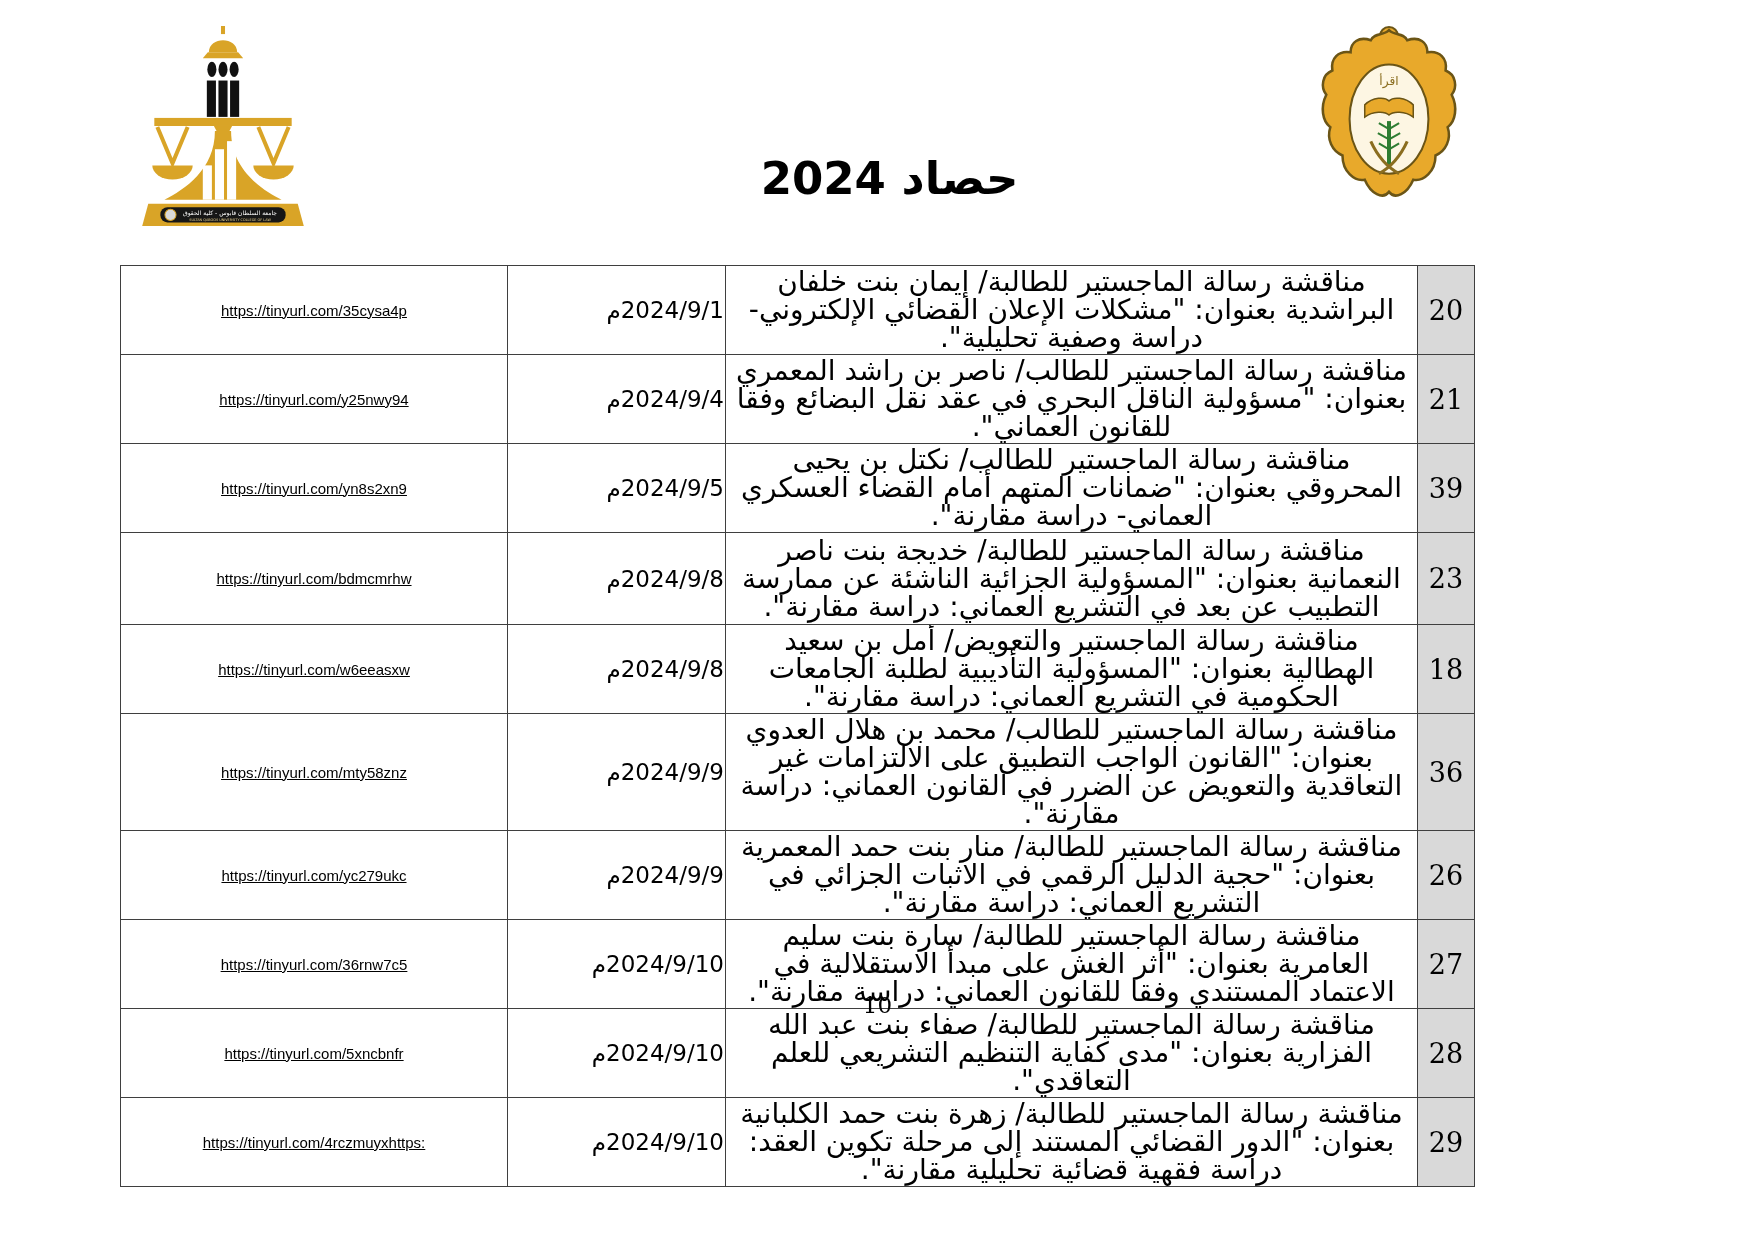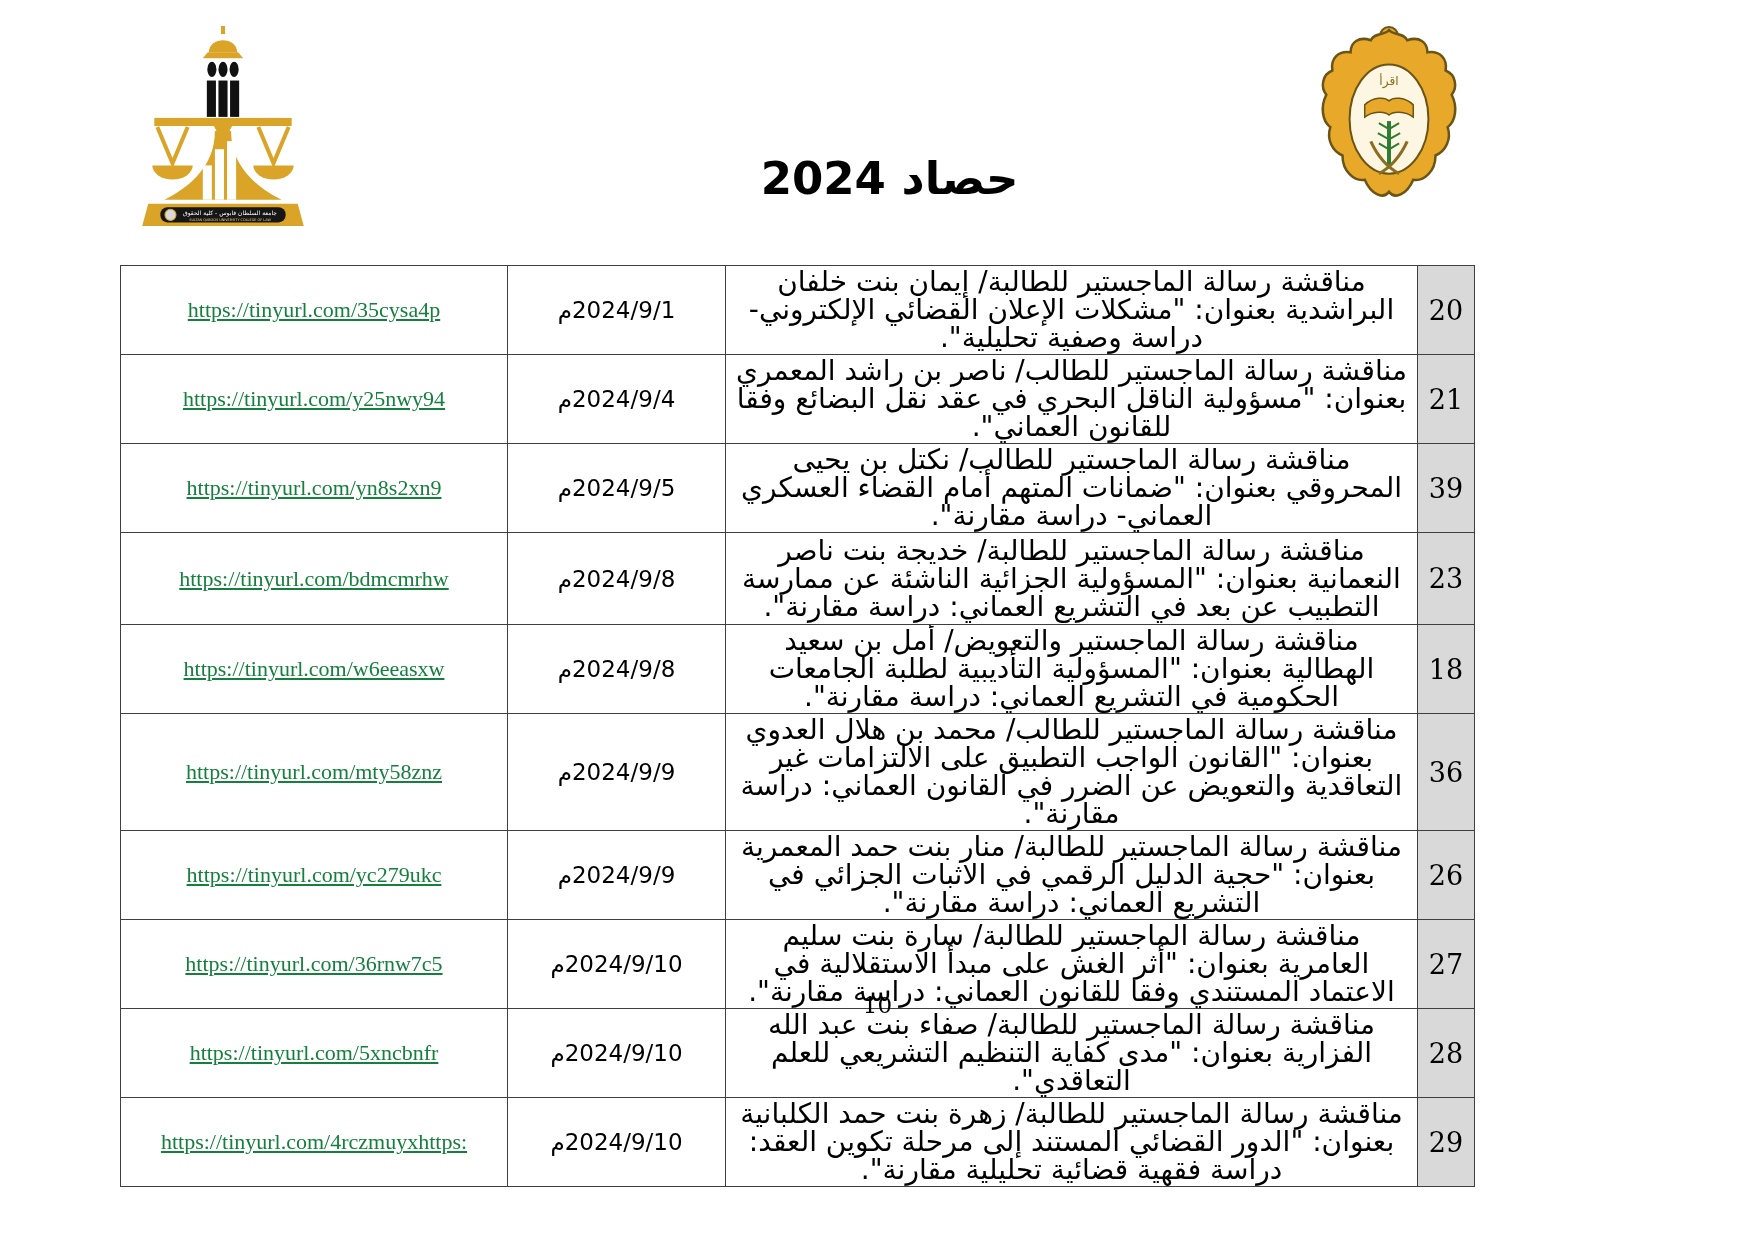--- a/index.html
+++ b/index.html
@@ -24,26 +24,26 @@
   }
   td.num{
     width:54px;background:#D9D9D9;text-align:center;
     font-family:"DejaVu Serif","Liberation Serif",serif;font-size:27px;margin-top:18px;
   }
   td.desc{
     width:675px;text-align:center;direction:rtl;
     font-size:28px;line-height:28px;padding:2px 8px;
   }
   td.date{
-    width:215px;text-align:center;direction:rtl;font-size:23px;
+    width:215px;text-align:right;direction:rtl;font-size:23px;
   }
   td.url{width:384px;text-align:center;direction:ltr;}
   td.url a{
-    color:#15803d;text-decoration:underline;font-size:22px;cursor:pointer;
-    font-family:Liberation Serif, serif;
+    color:#000000;text-decoration:underline;font-size:15px;cursor:pointer;
+    font-family:Liberation Sans, sans-serif;
   }
   .page-number{
     position:absolute;top:992px;left:0;width:100%;text-align:center;
     font-family:"DejaVu Serif","Liberation Serif",serif;font-size:23px;
   }
 </style>
 </head>
 <body>
 
 <svg class="logo-left" viewBox="0 0 180 200">

